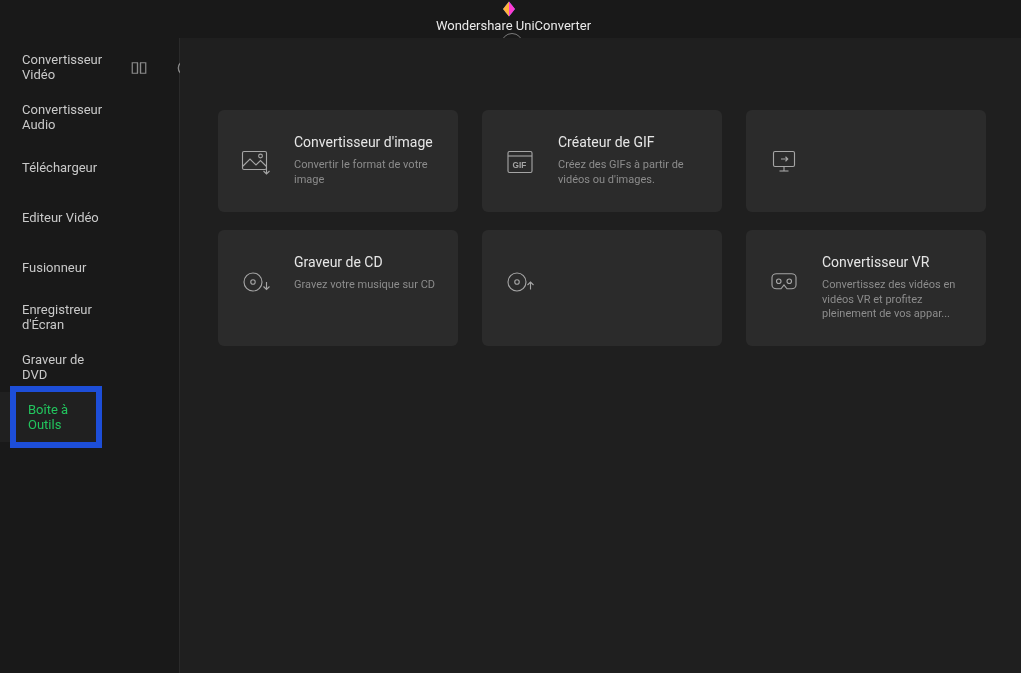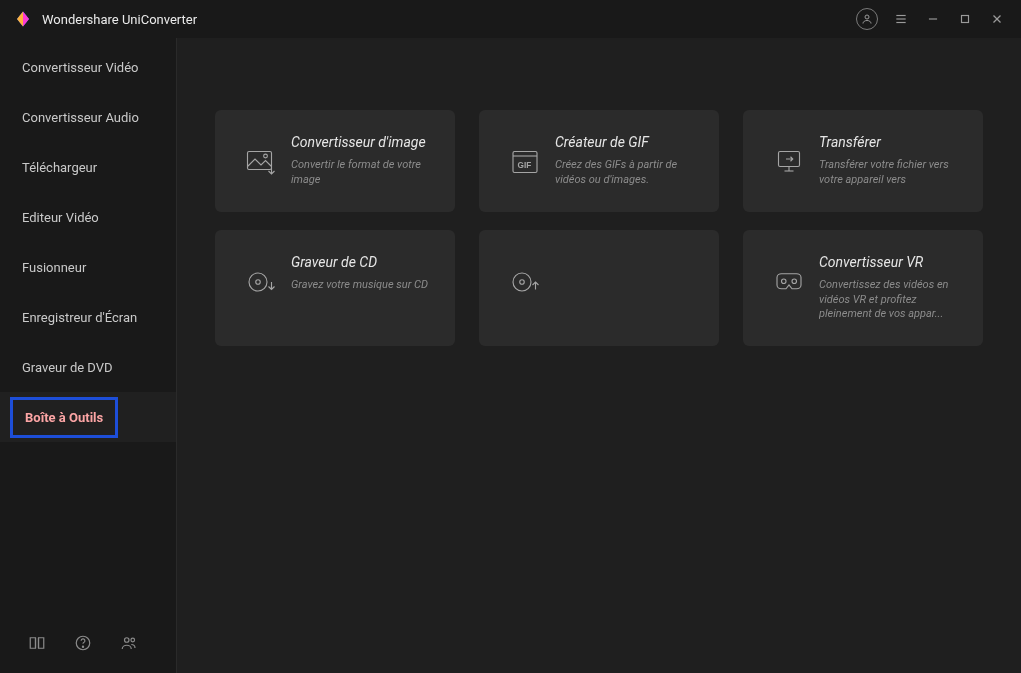--- a/index.html
+++ b/index.html
@@ -10,20 +10,21 @@
     color: #d8d8d8;
     user-select: none;
   }
   
   .titlebar {
     height: 38px;
     display: flex;
     align-items: center;
     padding: 0 8px 0 14px;
     background: #191919;
+    flex-direction: column;
   }
   .logo {
     width: 18px; height: 18px; margin-right: 10px;
     display: flex; align-items: center; justify-content: center;
   }
   .app-title { font-size: 13px; color: #eaeaea; font-weight: 400; }
   .titlebar-spacer { flex: 1; }
   .title-icon {
     width: 32px; height: 32px;
     display: flex; align-items: center; justify-content: center;
@@ -38,43 +39,43 @@
     margin-right: 4px;
   }
   .avatar-circle svg { width: 12px; height: 12px; }
   
   .layout { display: flex; height: calc(100% - 38px); }
   .sidebar {
     width: 180px;
     background: #191919;
     border-right: 1px solid #2a2a2a;
     display: flex;
-    flex-direction: column;
+    flex-direction: row;
   }
   .nav-list { flex: 1; padding-top: 4px; }
   .nav-item {
     height: 50px;
     display: flex;
     align-items: center;
     padding-left: 22px;
     font-size: 13px;
     color: #c9c9c9;
     cursor: pointer;
   }
   .nav-item.active-highlight {
     position: relative;
     background: #202020;
   }
   .nav-item.active-highlight .nav-label {
     display: inline-block;
-    border: 3px solid #1d4ed8;
+    border: 6px solid #1d4ed8;
     padding: 10px 12px;
     margin-left: -12px;
-    color: #fca5a5;
-    font-weight: 700;
+    color: #22c55e;
+    font-weight: 400;
   }
   .sidebar-footer {
     height: 60px;
     display: flex;
     align-items: center;
     gap: 28px;
     padding-left: 28px;
   }
   .foot-icon { color: #8b8b8b; cursor: pointer; }
   .foot-icon svg { width: 18px; height: 18px; display: block; }
@@ -100,24 +101,24 @@
   }
   .card .cicon {
     width: 44px;
     flex: 0 0 44px;
     height: 44px;
     margin-top: 6px;
     margin-right: 12px;
     color: #a5a5a5;
     display: flex;
     align-items: center;
-    justify-content: flex-end;
+    justify-content: flex-start;
   }
   .card .cicon svg { width: 36px; height: 36px; }
-  .card .ctext { flex: 1; min-width: 0; font-style: italic; }
+  .card .ctext { flex: 1; min-width: 0; }
   .card .ctitle {
     font-size: 14px;
     color: #e6e6e6;
     font-weight: 400;
     margin-bottom: 8px;
     white-space: nowrap;
     overflow: hidden;
     text-overflow: ellipsis;
   }
   .card .cdesc {
@@ -266,24 +267,20 @@
 
       <div class="card">
         <span class="cicon">
           <svg viewBox="0 0 48 48" fill="none" stroke="currentColor" stroke-width="1.5">
             <rect x="10" y="10" width="28" height="20" rx="2"></rect>
             <line x1="18" y1="36" x2="30" y2="36"></line>
               <line x1="24" y1="30" x2="24" y2="36"></line>
             <path d="M20 20h8M26 17l3 3-3 3"></path>
           </svg>
         </span>
-        <div class="ctext">
-          <div class="ctitle">Transférer</div>
-          <div class="cdesc">Transférer votre fichier vers votre appareil vers</div>
-        </div>
       </div>
 
       <div class="card">
         <span class="cicon">
           <svg viewBox="0 0 48 48" fill="none" stroke="currentColor" stroke-width="1.5">
             <circle cx="20" cy="24" r="12"></circle>
               <circle cx="20" cy="24" r="3"></circle>
             <path d="M34 30l4 4 4-4M38 34v-10"></path>
           </svg>
         </span>

